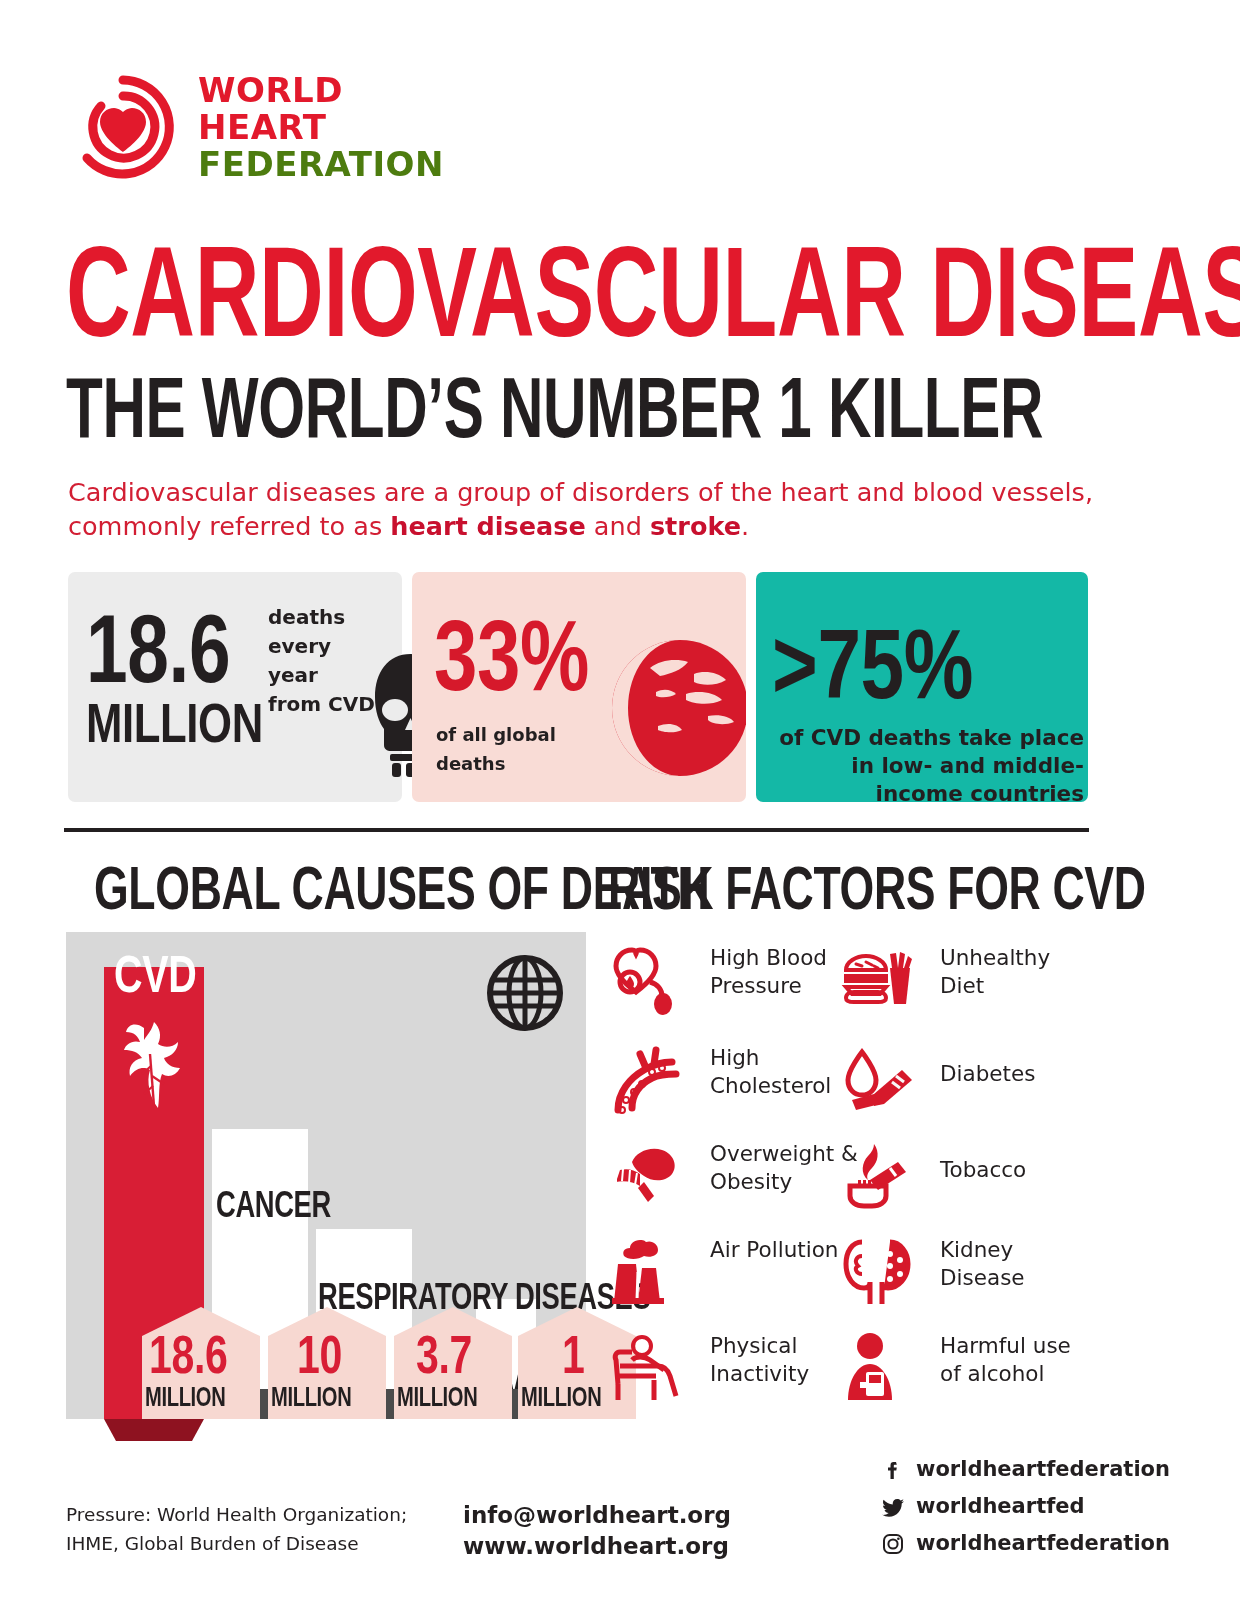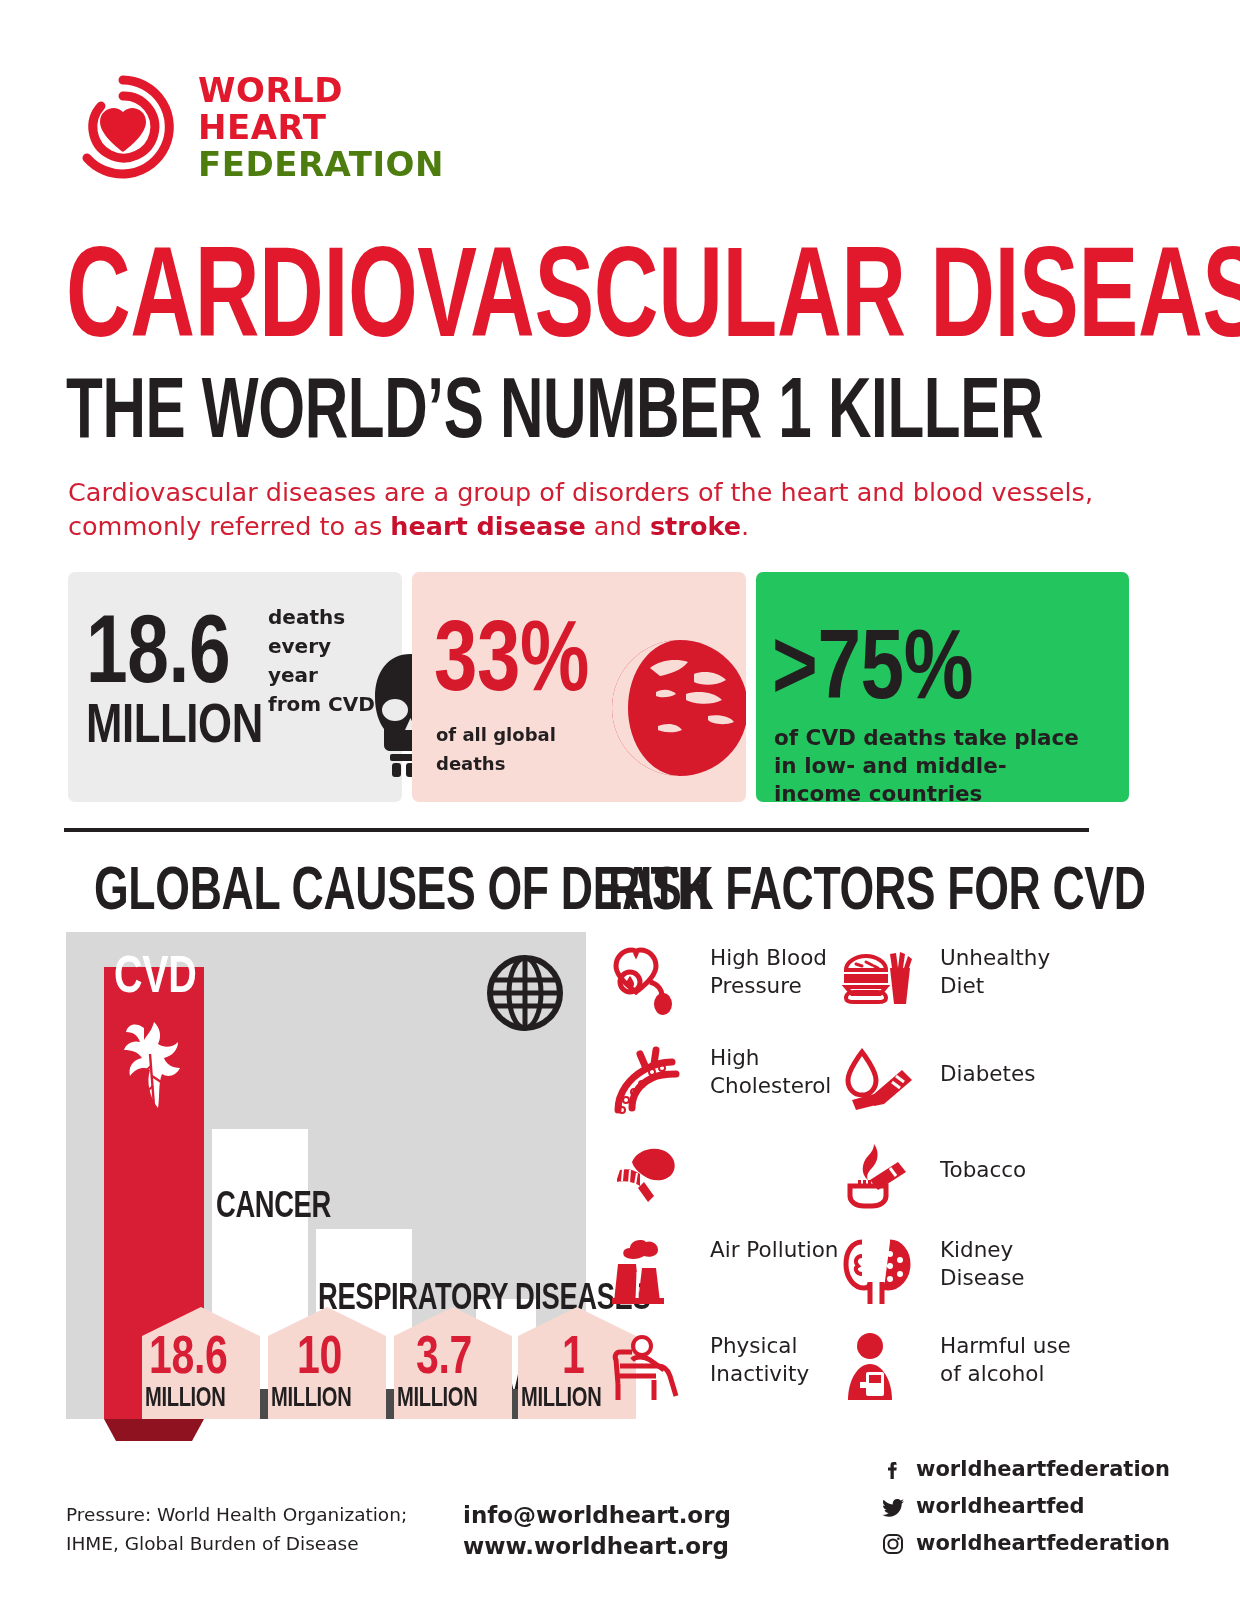--- a/index.html
+++ b/index.html
@@ -45,21 +45,21 @@
     position:absolute; left:68px; top:475px; width:1060px;
     font-family:"DejaVu Sans","Liberation Sans",sans-serif;
     font-size:25.5px; line-height:34px; color:#d21e33;
   }
   #intro b { font-weight:bold; color:#c8102e; }
 
   
   .card { position:absolute; border-radius:7px; }
   #card1 { left:68px; top:572px; width:334px; height:230px; background:#ececec; }
   #card2 { left:412px; top:572px; width:334px; height:230px; background:#f9dcd6;padding-left:24px; }
-  #card3 { left:756px; top:572px; width:373px; height:230px; background:#22c55e; }
+  #card3 { left:756px; top:572px; width:332px; height:230px; background:#14b8a6;text-align:right; }
   #n186 { position:absolute; left:18px; top:22px; }
   #n186 .cond { font-size:96px; color:#231f20; transform:scaleX(0.78); }
   #mil186 { position:absolute; left:18px; top:118px; }
   #mil186 .cond { font-size:56px; color:#231f20; transform:scaleX(0.78); }
   #c1text {
     position:absolute; left:200px; top:22px; width:110px;
     font-family:"DejaVu Sans","Liberation Sans",sans-serif;
     font-size:20px; line-height:29px; font-weight:600; color:#231f20;margin-top:9px;
   }
   #skull { position:absolute; left:300px; top:78px; width:85px; height:130px; }
@@ -368,20 +368,21 @@
 
   <div class="risk" style="left:0px; top:196px;">
     <span class="ricon">
       <svg viewBox="0 0 76 76" width="76" height="76">
         <path d="M22 24 C26 14 40 8 52 12 C64 16 68 28 62 36 C56 44 42 44 34 38 C28 34 24 30 22 24 Z" fill="#d6192b"></path>
         <path d="M30 36 C24 32 18 30 10 32 L6 44 C14 42 24 44 30 48 Z" fill="#d6192b"></path>
         <path d="M6 32 L6 44 M13 31 L12 43 M20 32 L19 45 M27 35 L25 47" stroke="#ffffff" stroke-width="2"></path>
         <path d="M34 44 L44 58 L38 64 L28 50 Z" fill="#d6192b"></path>
       </svg>
     </span>
+    <span class="rlabel">Overweight &amp; Obesity</span>
   </div>
 
   <div class="risk single" style="left:230px; top:196px;">
     <span class="ricon">
       <svg viewBox="0 0 76 76" width="76" height="76">
         <path d="M34 6 C40 14 38 24 32 30 C28 34 26 38 28 42 C20 36 22 24 28 18 C32 14 34 10 34 6 Z" fill="#d6192b"></path>
         <path d="M30 42 L58 24 L66 34 L38 52 Z" fill="#d6192b"></path>
         <path d="M50 30 L56 38" stroke="#ffffff" stroke-width="3"></path>
         <path d="M10 48 L46 48 L46 58 C46 64 40 68 32 68 L24 68 C16 68 10 64 10 58 Z" fill="none" stroke="#d6192b" stroke-width="5"></path>
         <path d="M18 44 L34 44" stroke="#d6192b" stroke-width="4" stroke-dasharray="3 2"></path>

